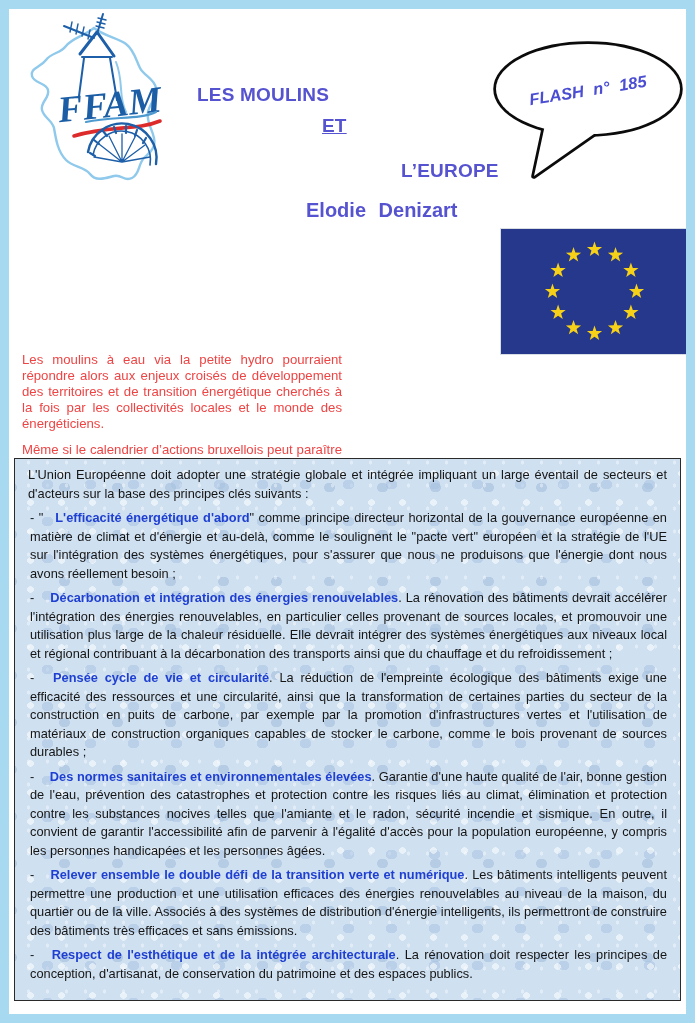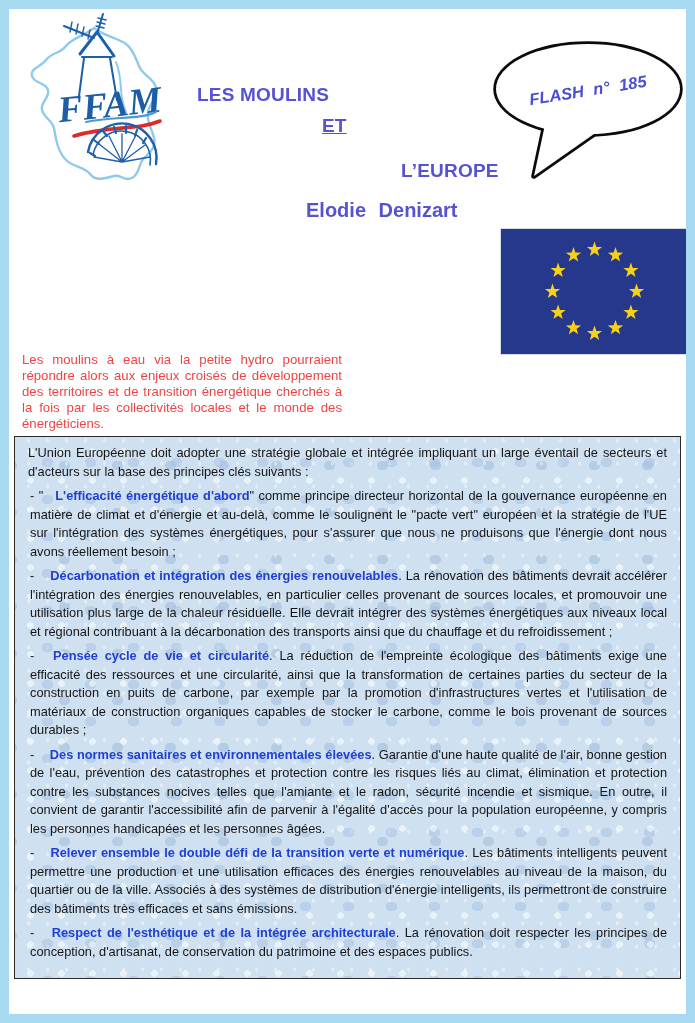--- a/index.html
+++ b/index.html
@@ -28,21 +28,21 @@
     position:absolute; left:13px; top:343px; width:655px;
     display:flex; gap:14px;
   }
   .intro .col{width:320px;}
   .intro p{
     margin:0 0 10px 0; font-size:13.2px; line-height:16px;
     text-align:justify; color:#ef4444;
   }
   
   .box{
-    position:absolute; left:5px; top:427px; width:667px; height:543px;
+    position:absolute; left:5px; top:449px; width:667px; height:543px;
     box-sizing:border-box; border:1.6px solid #2a2a2a; padding:7px 13px 6px 13px;
     background-color:#cfe0f1;
     background-image:
       radial-gradient(rgba(255,255,255,0.55) 15%, rgba(255,255,255,0) 16%),
       radial-gradient(rgba(165,192,224,0.50) 18%, rgba(165,192,224,0) 19%),
       radial-gradient(rgba(255,255,255,0.40) 12%, rgba(255,255,255,0) 13%),
       radial-gradient(rgba(150,180,215,0.45) 14%, rgba(150,180,215,0) 15%);
     background-size:31px 29px, 43px 37px, 19px 23px, 53px 47px;
     background-position:0 0, 11px 7px, 4px 15px, 23px 5px;
   }

